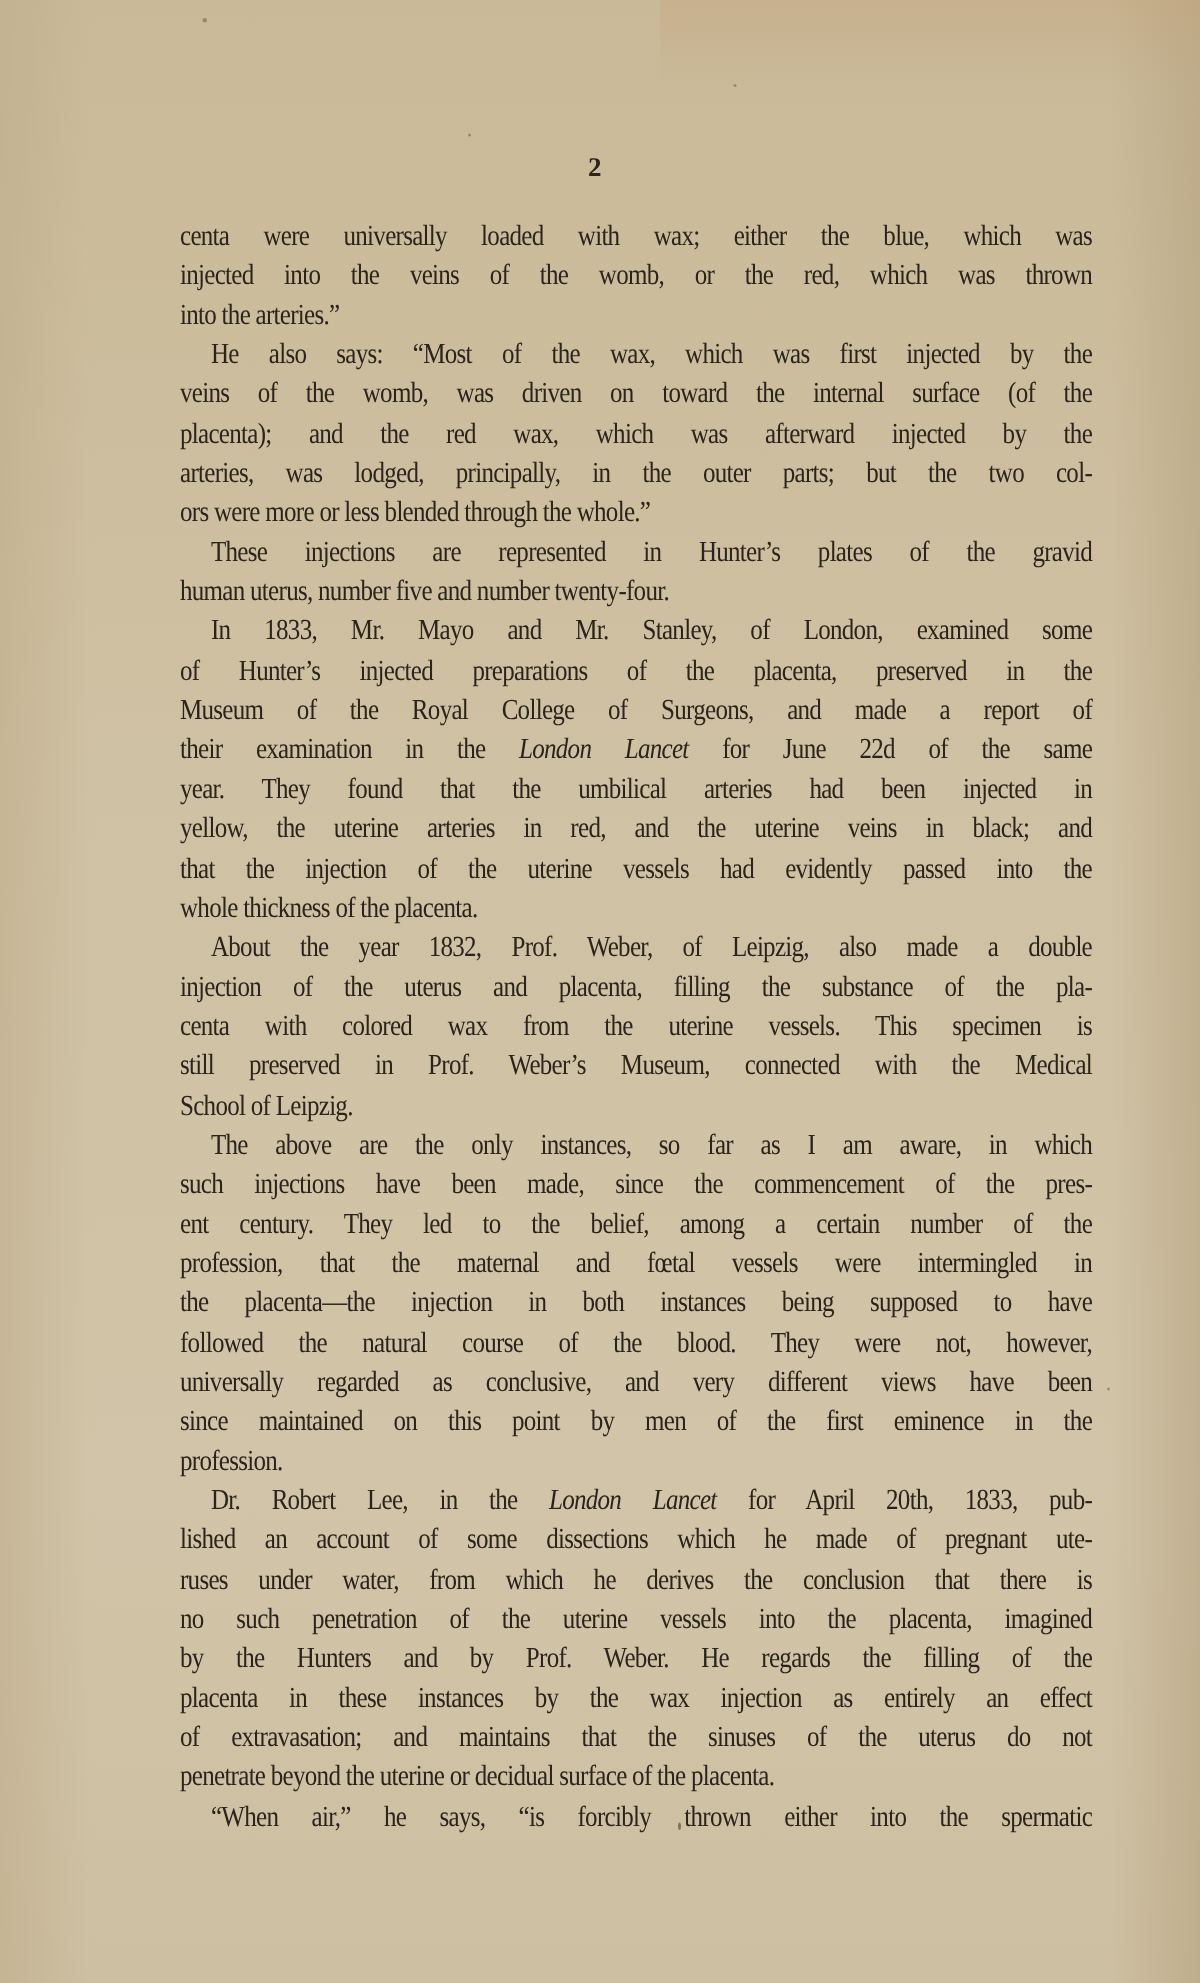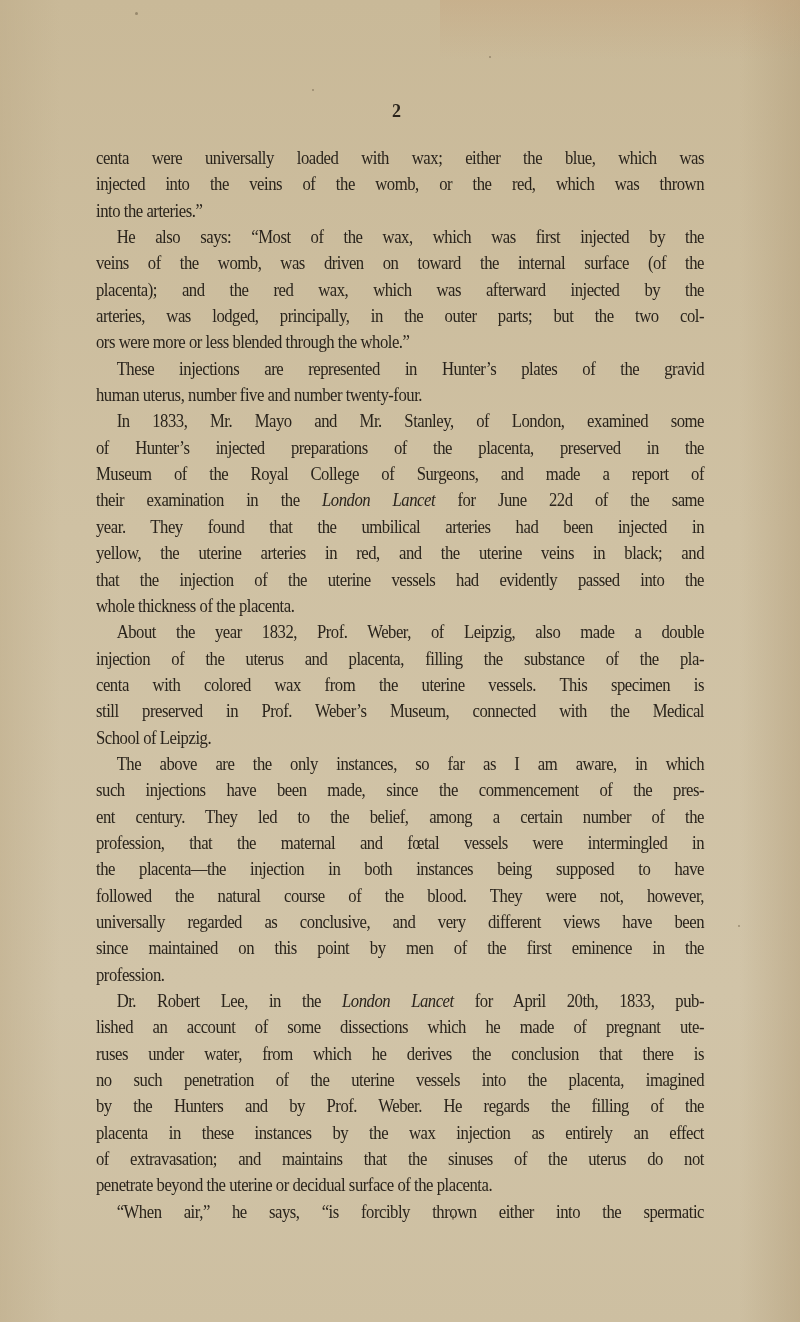--- a/index.html
+++ b/index.html
@@ -27,21 +27,21 @@
   .page-number {
     position: absolute;
     left: 392px;
     top: 101px;
     font-size: 18px;
     font-weight: bold;
     color: #2a241c;
   }
   .text-block {
     position: absolute;
-    left: 96px;
+    left: 120px;
     top: 145px;
     width: 608px;
   }
   .line {
     height: 26.35px;
     line-height: 26px;
     font-size: 19.4px;
     white-space: nowrap;
     text-align: justify;
     text-align-last: justify;

